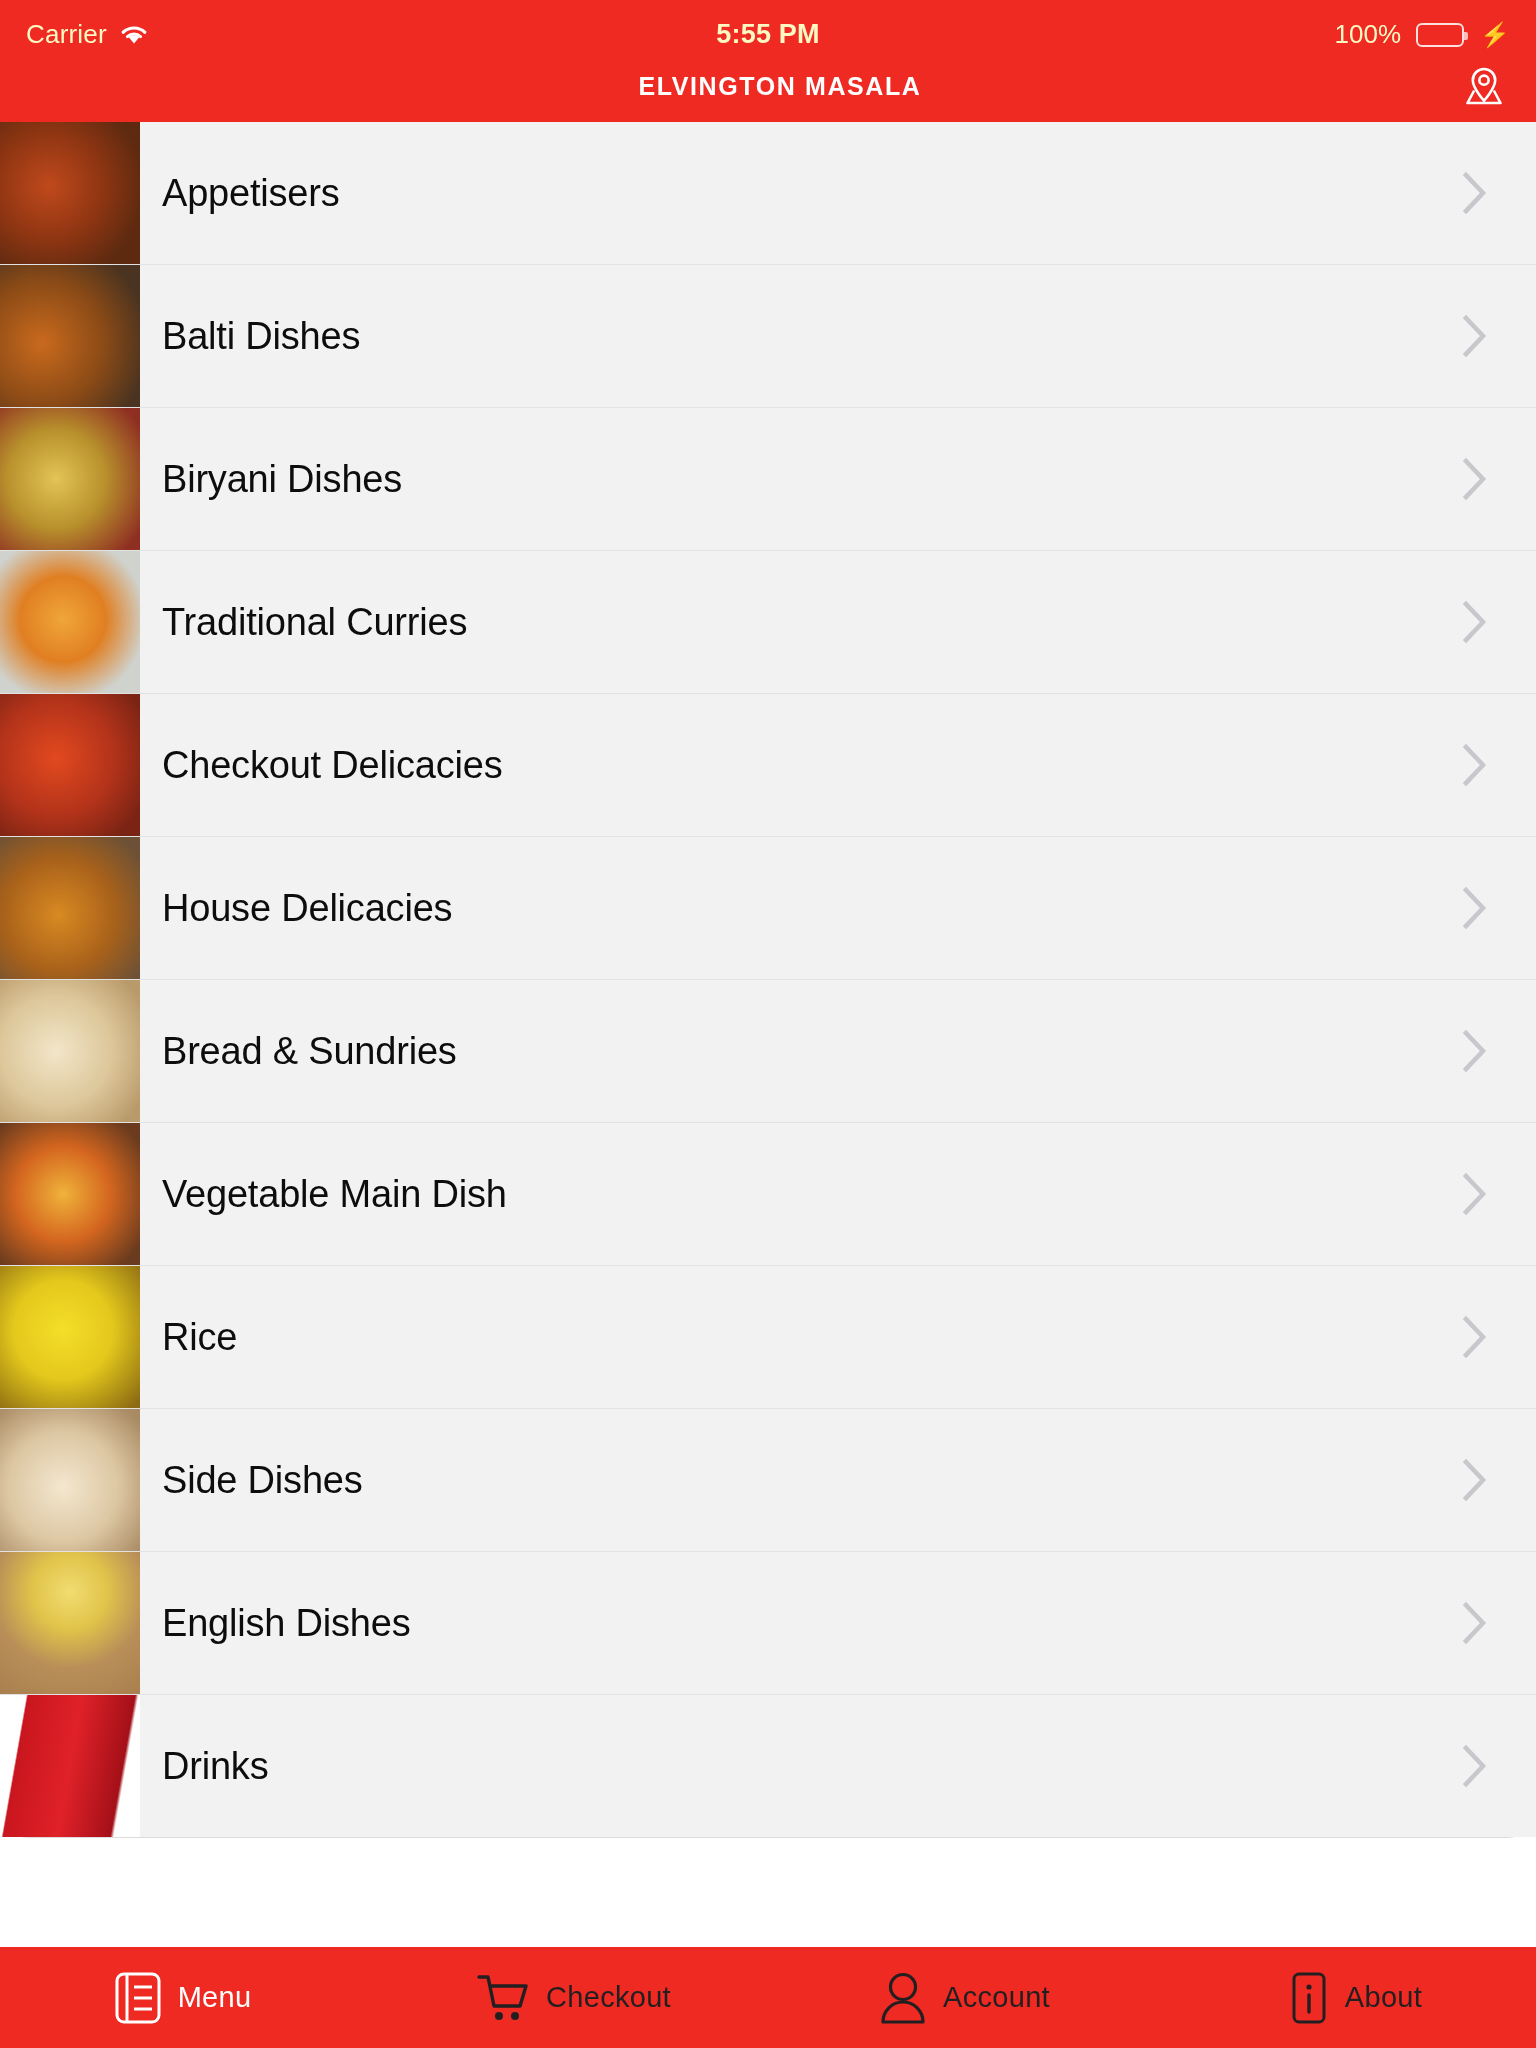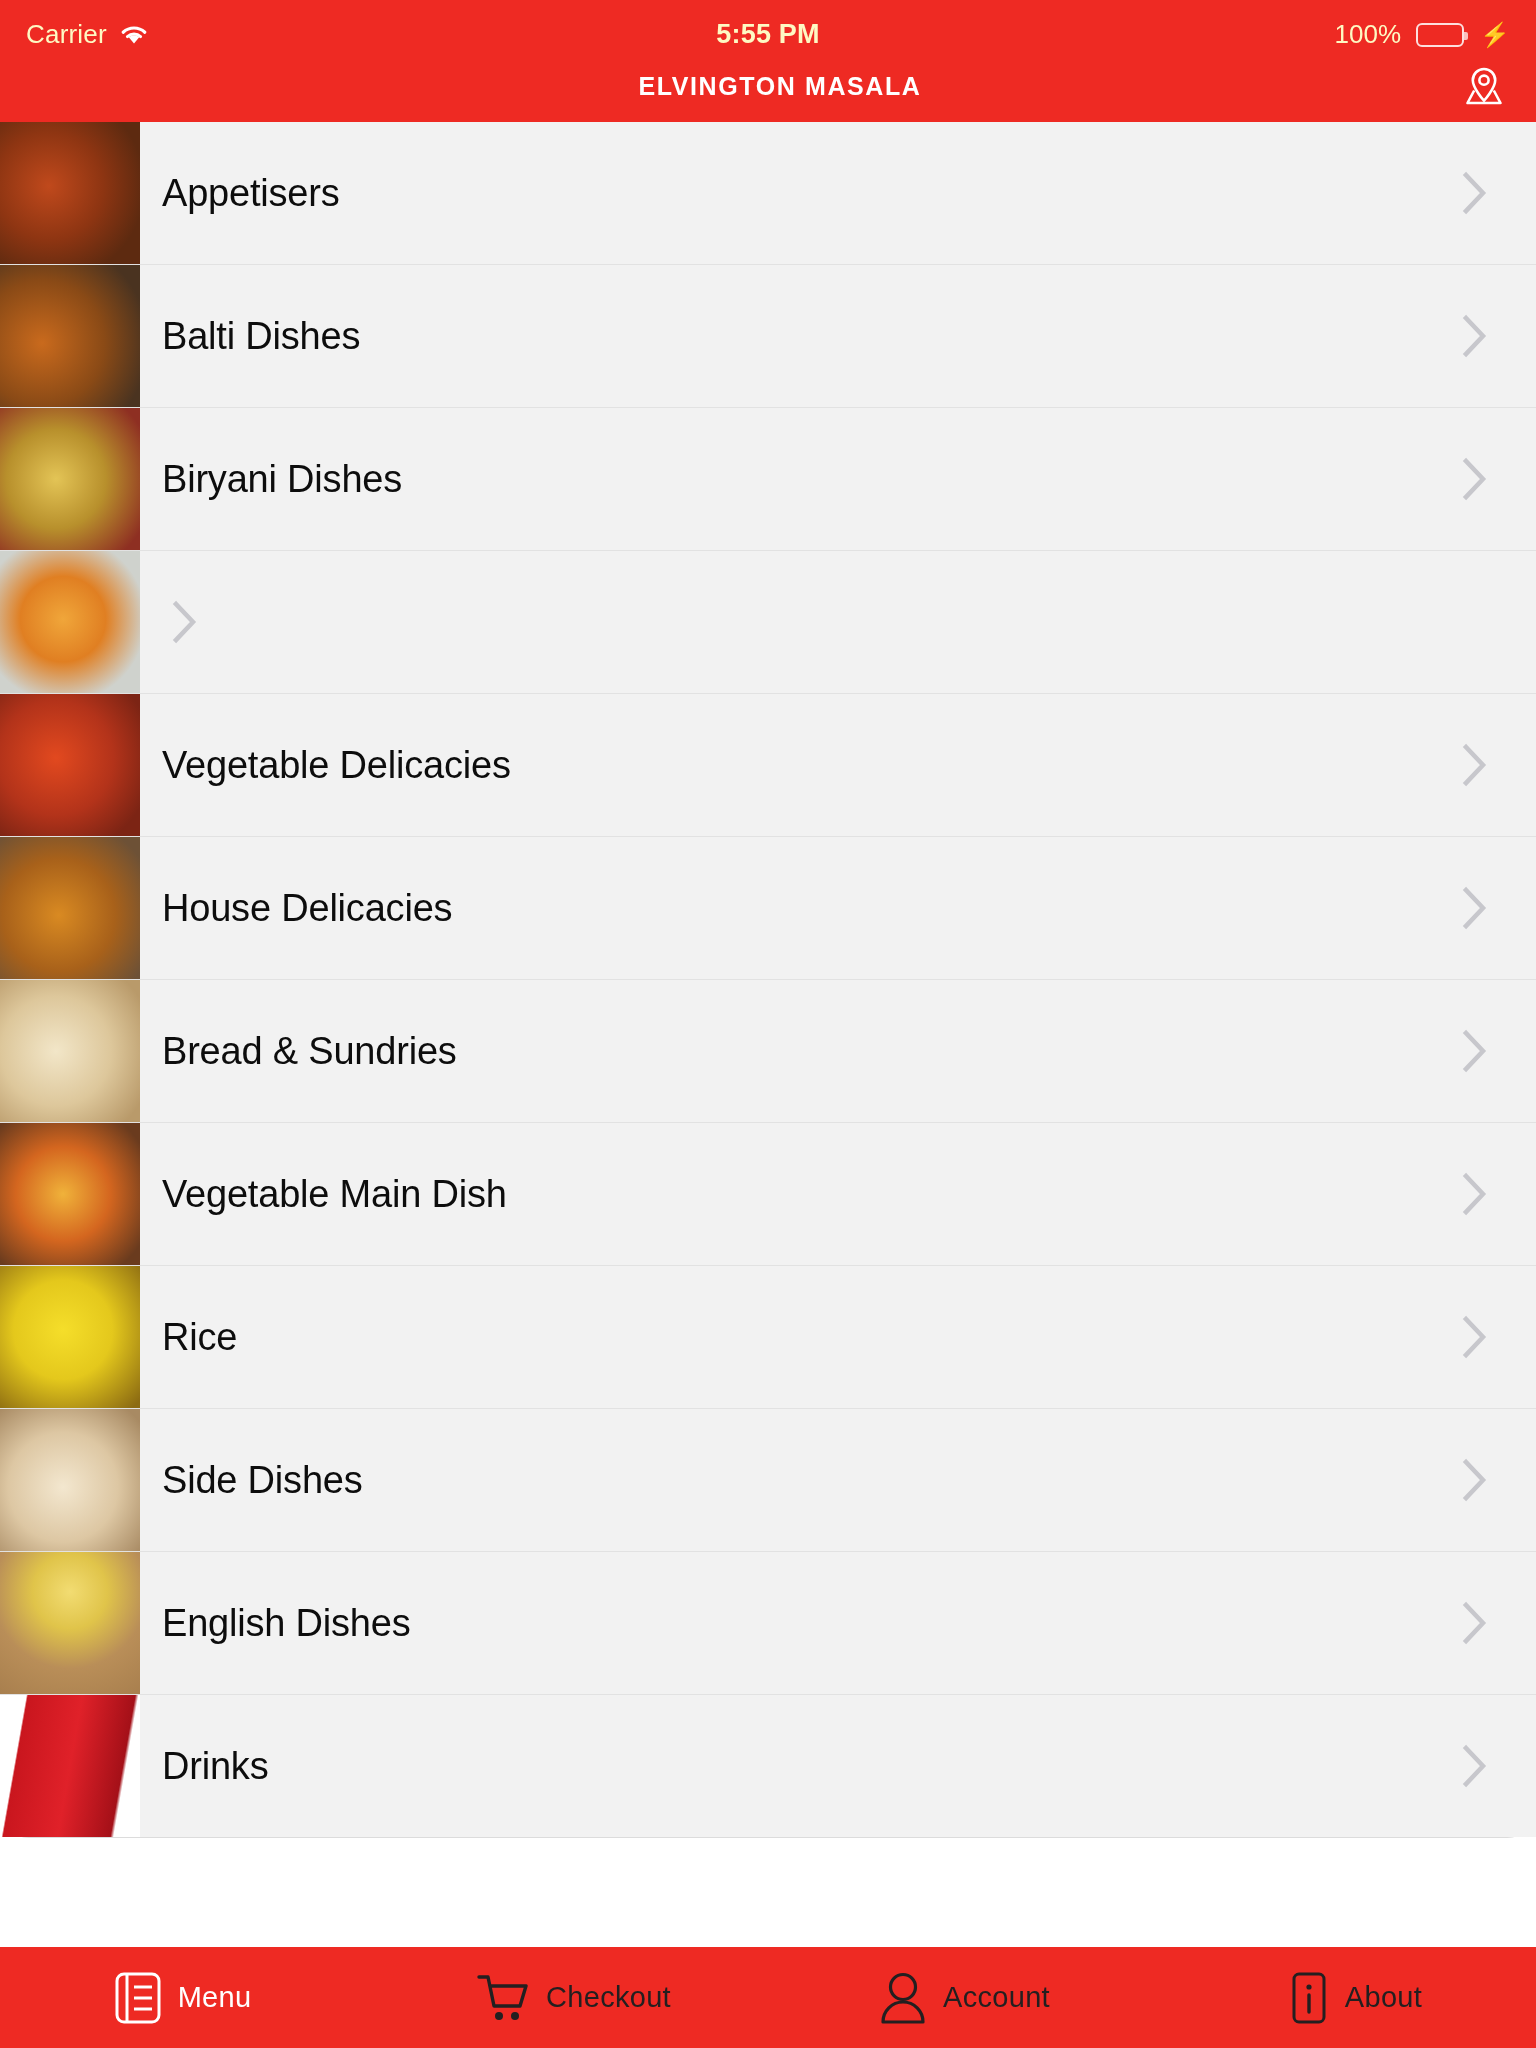--- a/index.html
+++ b/index.html
@@ -239,29 +239,30 @@
         <div class="thumb" style="background-image: radial-gradient(circle at 40% 50%, rgb(227, 196, 86) 0%, rgb(184, 144, 44) 45%, rgb(142, 47, 34) 90%), linear-gradient(150deg, rgb(215, 182, 82) 0%, rgb(156, 47, 36) 60%, rgb(109, 31, 22) 100%);"></div>
         <div class="row-label">Biryani Dishes</div>
         <div class="chev">
           <svg width="26" height="44" viewBox="0 0 26 44">
             <path d="M4 4 L21 22 L4 40" fill="none" stroke="#c7c7cc" stroke-width="4.5" stroke-linecap="square"></path>
           </svg>
         </div>
       </div>
       <div class="row">
         <div class="thumb" style="background-image: radial-gradient(circle at 45% 48%, rgb(240, 166, 58) 0%, rgb(224, 127, 34) 40%, rgb(207, 210, 205) 78%), linear-gradient(140deg, rgb(236, 234, 228) 0%, rgb(237, 163, 58) 55%, rgb(217, 213, 204) 100%);"></div>
+        <div class="row-label">Traditional Curries</div>
         <div class="chev">
           <svg width="26" height="44" viewBox="0 0 26 44">
             <path d="M4 4 L21 22 L4 40" fill="none" stroke="#c7c7cc" stroke-width="4.5" stroke-linecap="square"></path>
           </svg>
         </div>
       </div>
       <div class="row">
         <div class="thumb" style="background-image: radial-gradient(circle at 40% 45%, rgb(226, 73, 31) 0%, rgb(179, 51, 26) 50%, rgb(124, 36, 20) 85%), linear-gradient(150deg, rgb(232, 81, 42) 0%, rgb(169, 48, 25) 55%, rgb(76, 122, 44) 100%);"></div>
-        <div class="row-label">Vegetable Delicacies</div>
+        <div class="row-label">Checkout Delicacies</div>
         <div class="chev">
           <svg width="26" height="44" viewBox="0 0 26 44">
             <path d="M4 4 L21 22 L4 40" fill="none" stroke="#c7c7cc" stroke-width="4.5" stroke-linecap="square"></path>
           </svg>
         </div>
       </div>
       <div class="row">
         <div class="thumb" style="background-image: radial-gradient(circle at 42% 55%, rgb(217, 138, 34) 0%, rgb(168, 97, 26) 50%, rgb(109, 81, 54) 88%), linear-gradient(160deg, rgb(230, 223, 207) 0%, rgb(192, 122, 32) 45%, rgb(93, 74, 51) 100%);"></div>
         <div class="row-label">House Delicacies</div>
         <div class="chev">

